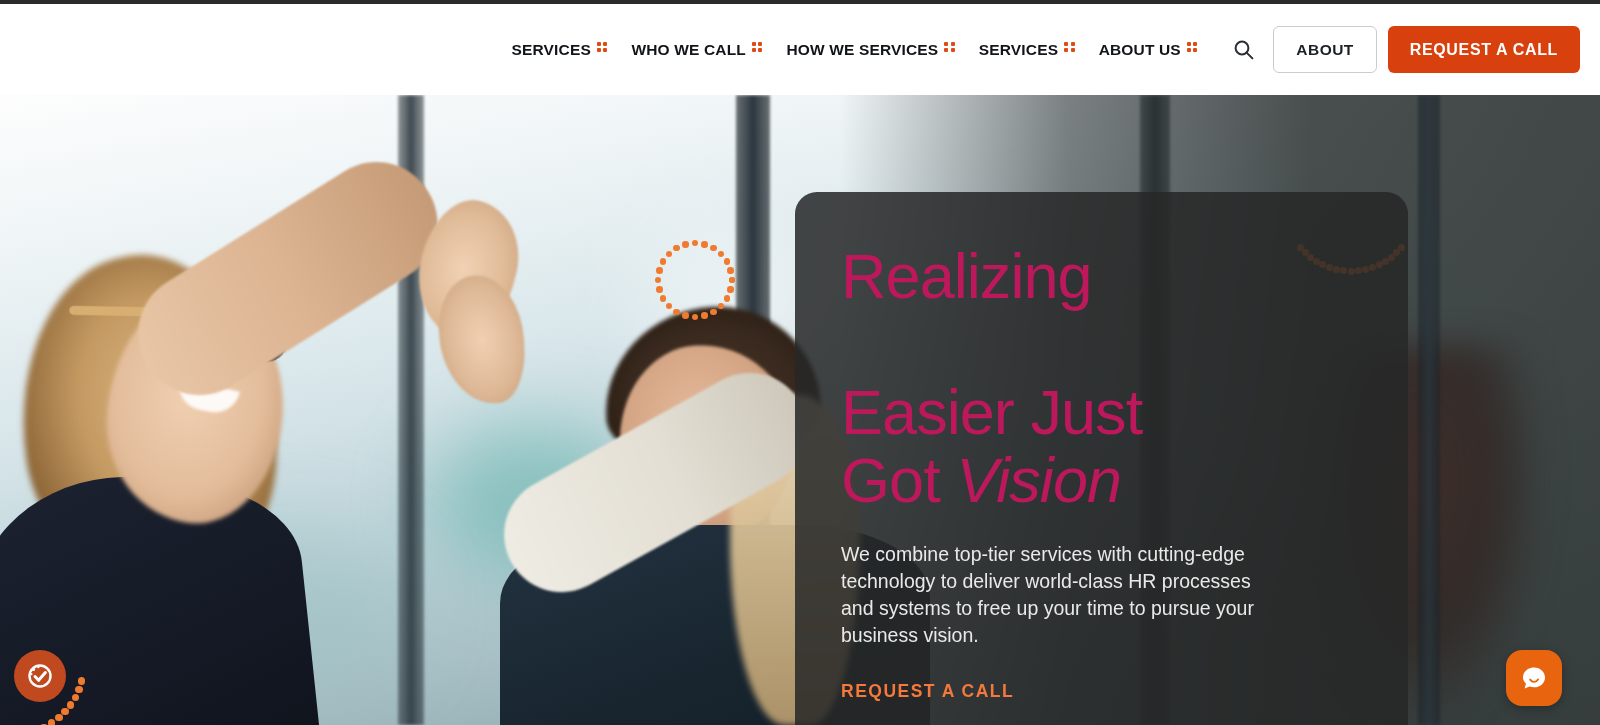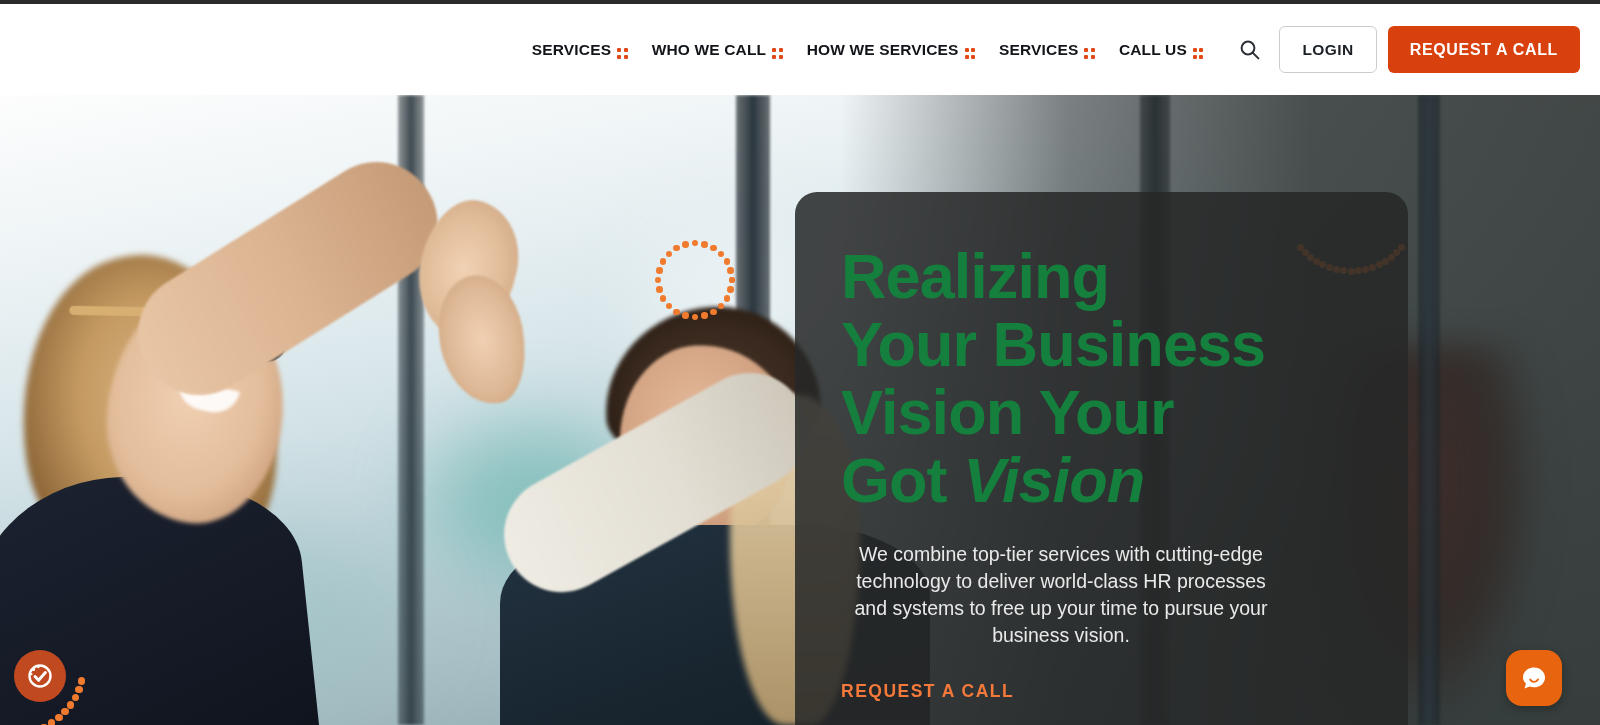--- a/index.html
+++ b/index.html
@@ -19,21 +19,21 @@
 
   
   .navbar{
     position:absolute; top:4px; left:0; width:1600px; height:91px;
     background:#ffffff;
     display:flex; align-items:center; justify-content:flex-end;
     padding-right:20px;
   }
   .nav-links{ display:flex; align-items:center; gap:0; }
   .nav-item{
-    display:flex; align-items:flex-end; gap:6px;
+    display:flex; align-items:flex-start; gap:6px;
     padding:0 12px;
     color:#111418;
     font-size:15.5px; font-weight:700; letter-spacing:.01em;
     white-space:nowrap; cursor:pointer;
     text-decoration:none;
   }
   .dots4{
     display:grid; grid-template-columns:4px 4px; grid-template-rows:4px 4px;
     gap:2.5px; flex:0 0 auto; margin-top:1px;
   }
@@ -199,31 +199,30 @@
   .deco-arc-bl{ left:8px; top:558px; width:72px; height:152px; }
 
   
   .hero-card{
     position:absolute; left:795px; top:97px; width:613px; height:533px;
     background:rgba(39,40,40,.86);
     border-radius:22px 22px 0 0;
     padding:50px 46px 0 46px;
   }
   .hero-title{
-    color:#15803d;
-    font-size:63px; font-weight:700; line-height:68px;
+    color:#be185d;
+    font-size:63px; font-weight:400; line-height:68px;
     letter-spacing:-.015em;
   }
   .hero-title em{ font-style:italic; }
   .hero-sub{
     margin-top:27px;
     color:#e9e9e9;
     font-size:19.5px; line-height:27px; font-weight:400;
     max-width:440px;
-    text-align:center;
   }
   .hero-link{
     display:inline-block; margin-top:32px;
     color:#f4793a; font-size:17.5px; font-weight:700;
     letter-spacing:.085em; text-decoration:none; cursor:pointer;
   }
 
   
   .a11y-btn{
     position:absolute; left:14px; top:650px; width:52px; height:52px;
@@ -279,37 +278,37 @@
       <span>SERVICES</span>
       <span class="dots4">
           <i></i>
           <i></i>
           <i></i>
           <i></i>
         </span>
     </a>
 
     <a class="nav-item" href="#">
-      <span>CALL US</span>
+      <span>ABOUT US</span>
       <span class="dots4">
           <i></i>
           <i></i>
           <i></i>
           <i></i>
         </span>
     </a>
 
     <button class="search-btn">
       <svg width="21" height="21" viewBox="0 0 21 21">
         <circle cx="9" cy="9" r="6.4" fill="none" stroke="#2a2f36" stroke-width="2"></circle>
         <line x1="13.6" y1="13.6" x2="19.4" y2="19.4" stroke="#2a2f36" stroke-width="2" stroke-linecap="round"></line>
       </svg>
     </button>
 
-    <button class="login-btn">LOGIN</button>
+    <button class="login-btn">ABOUT</button>
     <button class="cta-btn">REQUEST A CALL</button>
   </div>
 </nav>
 
 <section class="hero">
 
   <div class="photo">
     <div class="photo-sky"></div>
     <div class="blob b3"></div>
     <div class="blob b5"></div>
@@ -394,22 +393,22 @@
       <i style="width: 7.5px; height: 7.5px; background: rgb(240, 122, 46); left: 58.8955px; top: 48.0197px;"></i>
       <i style="width: 7.5px; height: 7.5px; background: rgb(240, 122, 46); left: 53.3509px; top: 54.874px;"></i>
       <i style="width: 7.5px; height: 7.5px; background: rgb(240, 122, 46); left: 47.0103px; top: 60.9992px;"></i>
       <i style="width: 7.5px; height: 7.5px; background: rgb(240, 122, 46); left: 39.9685px; top: 66.3036px;"></i>
       <i style="width: 7.5px; height: 7.5px; background: rgb(240, 122, 46); left: 32.3313px; top: 70.7077px;"></i>
     </div>
 
   <div class="hero-card">
     <h1 class="hero-title">
       <span>Realizing</span><br>
-      <span>Your Business</span><br>
-      <span>Vision Your</span><br>
+      <br>
+      <span>Easier Just</span><br>
       <span>Got </span><em>Vision</em>
     </h1>
     <p class="hero-sub">We combine top-tier services with cutting-edge technology to deliver world-class HR processes and systems to free up your time to pursue your business vision.</p>
     <a class="hero-link" href="#">REQUEST A CALL</a>
   </div>
 </section>
 
 <button class="a11y-btn">
   <svg width="30" height="30" viewBox="0 0 30 30">
     <circle cx="15" cy="15" r="10.5" fill="none" stroke="#ffffff" stroke-width="2.4"></circle>

